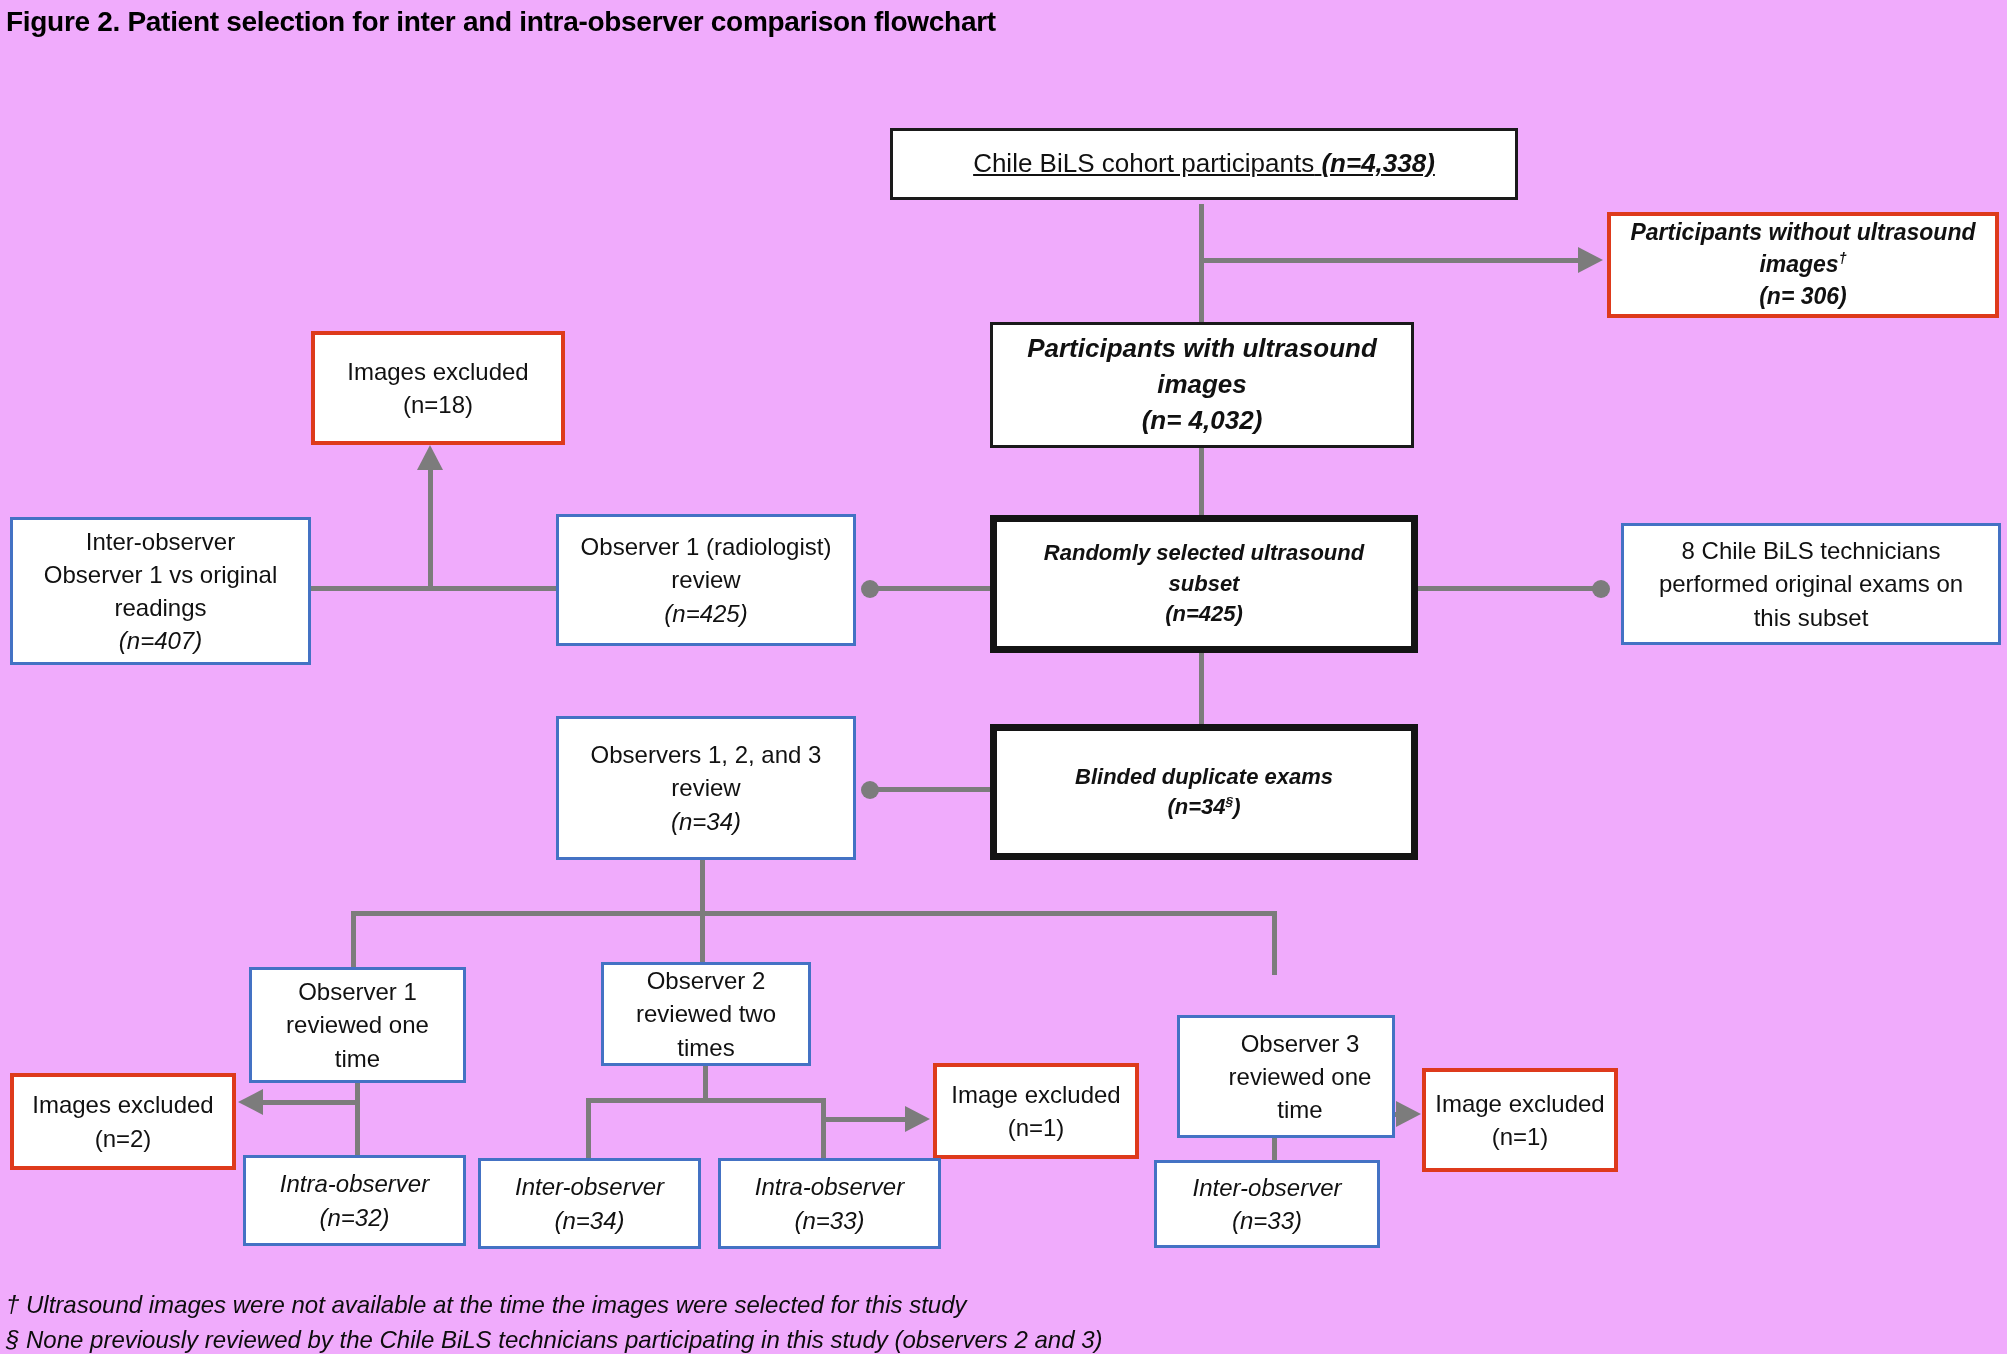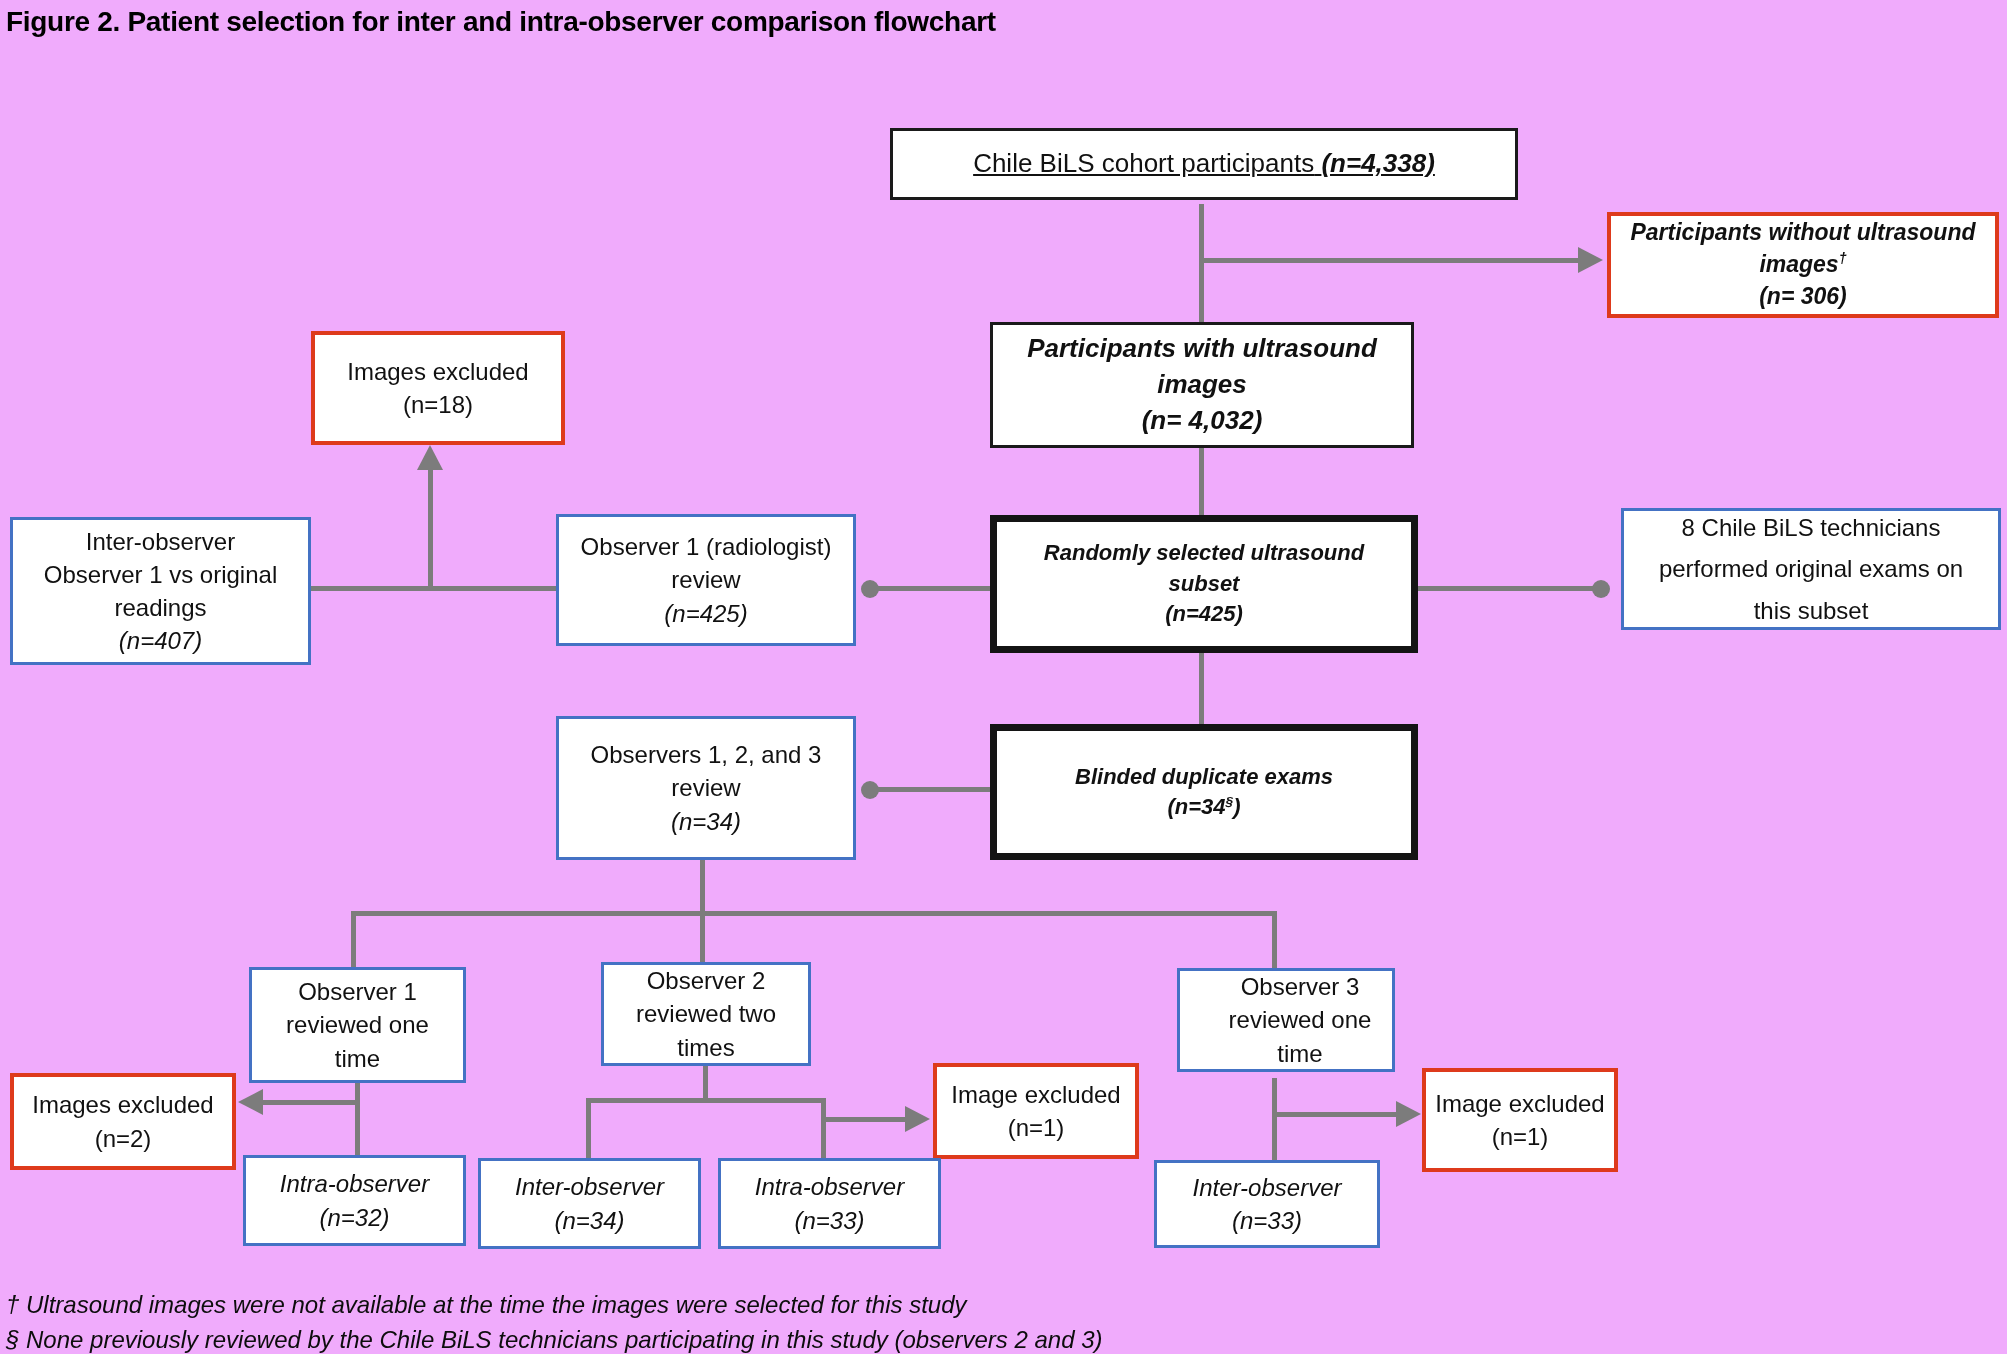--- a/index.html
+++ b/index.html
@@ -116,21 +116,21 @@
     <span class="ln">images</span>
     <span class="ln">(n= 4,032)</span>
   </div>
 
   <div class="box b-black-thick fs27 it bold" style="left:990px;top:515px;width:428px;height:138px;">
     <span class="ln">Randomly selected ultrasound</span>
     <span class="ln">subset</span>
     <span class="ln">(n=425)</span>
   </div>
 
-  <div class="box b-blue fs24" style="left:1621px;top:508px;width:380px;height:122px;gap:8px;">
+  <div class="box b-blue fs24" style="left:1621px;top:523px;width:380px;height:122px;">
     <span class="ln">8 Chile BiLS technicians</span>
     <span class="ln">performed original exams on</span>
     <span class="ln">this subset</span>
   </div>
 
   <div class="box b-blue fs24" style="left:556px;top:514px;width:300px;height:132px;">
     <span class="ln">Observer 1 (radiologist)</span>
     <span class="ln">review</span>
     <span class="ln it">(n=425)</span>
   </div>
@@ -163,21 +163,21 @@
     <span class="ln">reviewed one</span>
     <span class="ln">time</span>
   </div>
 
   <div class="box b-blue fs24" style="left:601px;top:962px;width:210px;height:104px;align-items:center;">
     <span class="ln">Observer 2</span>
     <span class="ln">reviewed two</span>
     <span class="ln">times</span>
   </div>
 
-  <div class="box b-blue fs24" style="left:1177px;top:968px;width:218px;height:104px;padding-left:28px;">
+  <div class="box b-blue fs24" style="left:1177px;top:1015px;width:218px;height:123px;padding-left:28px;">
     <span class="ln">Observer 3</span>
     <span class="ln">reviewed one</span>
     <span class="ln">time</span>
   </div>
 
   <div class="box b-red fs24" style="left:10px;top:1073px;width:226px;height:97px;">
     <span class="ln">Images excluded</span>
     <span class="ln">(n=2)</span>
   </div>
 

